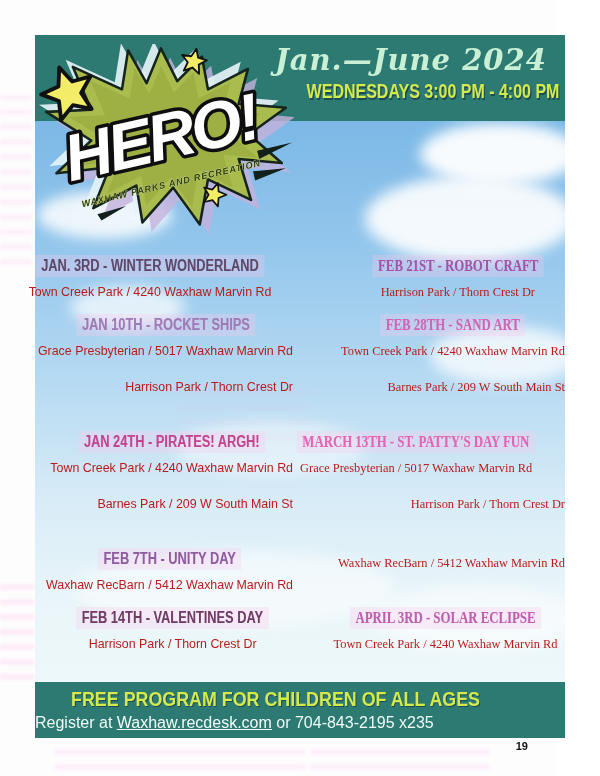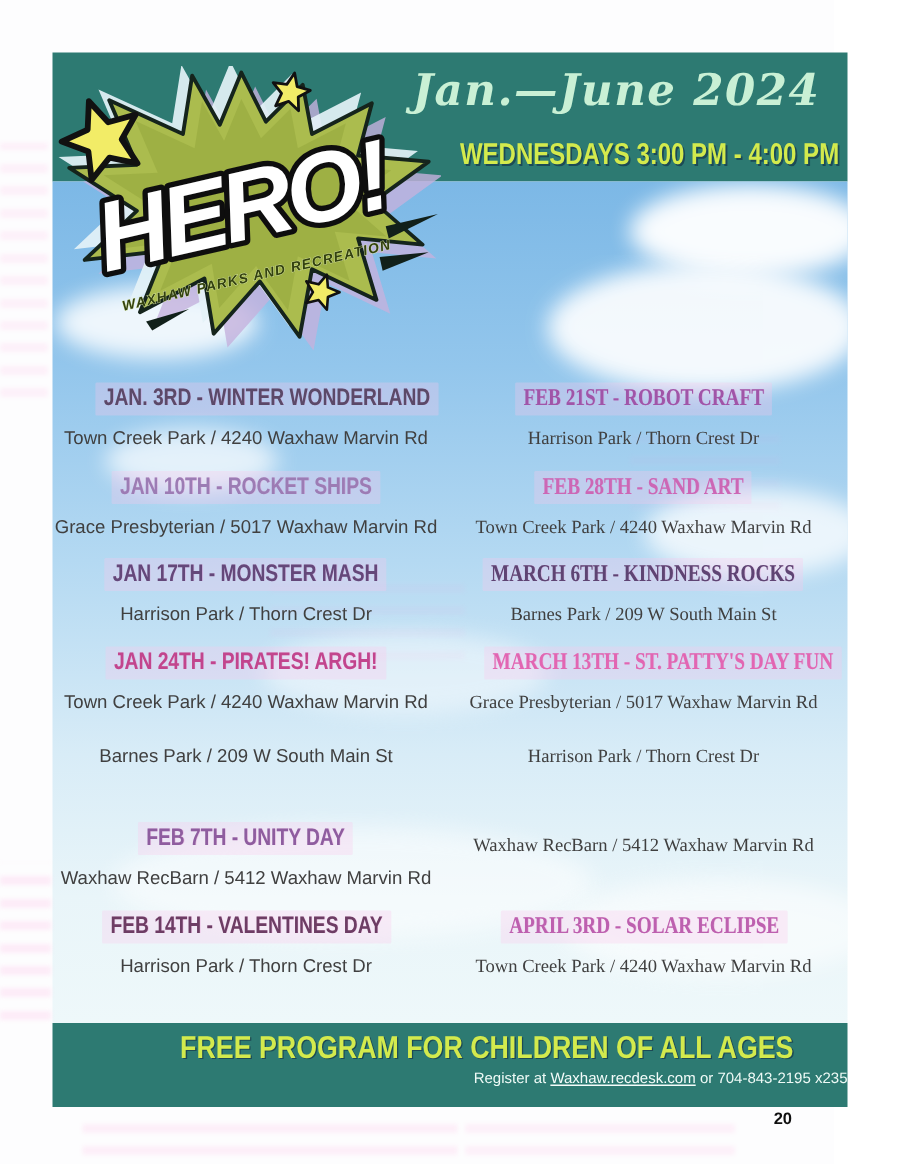--- a/index.html
+++ b/index.html
@@ -9,21 +9,21 @@
   }
   .sheet{position:absolute;left:0;top:0;width:556px;height:776px;background:#fdfdfe;}
 
   
   .band{position:absolute;left:35px;top:35px;width:530px;height:86px;background:var(--teal,#2d7a72);}
   .band-right{position:absolute;right:30px;top:8px;width:260px;text-align:center;}
   .date-script{
     font-family:"DejaVu Serif", serif;font-style:italic;font-weight:bold;
     font-size:29px;color:var(--mint,#c9f0d5);letter-spacing:1px;white-space:nowrap;
   }
-  .schedule{margin-top:15px;text-align:center;}
+  .schedule{margin-top:3px;text-align:center;}
   .schedule .squish{
     font-size:20px;font-weight:bold;color:var(--accent,#d3ea4d);
     text-shadow:1.5px 1.5px 0 #1c4a56;letter-spacing:0px;
   }
 
   
   .sky{position:absolute;left:35px;top:121px;width:530px;height:561px;overflow:hidden;
     background:linear-gradient(180deg,#7cb8e6 0%,#93c6ec 22%,#b4d9f2 45%,#d8ecf7 68%,#e9f5f9 85%,#eef8fa 100%);}
   .cloud{position:absolute;background:#ffffff;border-radius:50%;filter:blur(7px);}
   .c1{left:385px;top:2px;width:160px;height:62px;opacity:.95;}
@@ -40,39 +40,39 @@
     background:repeating-linear-gradient(0deg, rgba(255,150,215,.30) 0 6px, rgba(255,255,255,0) 6px 15px);}
   .b1{left:0;top:575px;width:34px;height:105px;}
   .b2{left:55px;top:742px;width:250px;height:28px;opacity:.45;}
   .b3{left:310px;top:746px;width:180px;height:24px;opacity:.4;}
   .b4{left:0;top:95px;width:32px;height:170px;opacity:.4;}
   .b5{left:180px;top:385px;width:130px;height:55px;opacity:.18;}
   .b6{left:420px;top:290px;width:100px;height:50px;opacity:.15;}
 
   
   .events{position:absolute;left:35px;top:250px;width:530px;display:flex;}
-  .col{display:flex;flex-direction:column;}
+  .col{display:flex;flex-direction:column;align-items:flex-end;}
   .col-left{width:258px;}
   .col-right{width:272px;font-family:Liberation Serif, serif;}
   .evt{height:58.6px;text-align:center;padding-top:5px;box-sizing:border-box;}
   .evt-title{line-height:20px;white-space:nowrap;}
   .evt-title .squish{
     font-size:16px;font-weight:bold;letter-spacing:0;
     background:rgba(252,198,235,.30);padding:1px 7px;border-radius:1px;
     text-shadow:0.5px 0 0 rgba(220,110,190,.30);
   }
   .squish{display:inline-block;transform:scaleX(.8);transform-origin:center;white-space:nowrap;}
-  .evt-loc{margin-top:8px;font-size:12.4px;color:#404040;white-space:nowrap;}
-
-  
-  .footer{position:absolute;left:35px;top:682px;width:530px;height:56px;background:var(--teal,#2d7a72);text-align:right;}
+  .evt-loc{margin-top:8px;font-size:12.4px;color:#b91c1c;white-space:nowrap;}
+
+  
+  .footer{position:absolute;left:35px;top:682px;width:530px;height:56px;background:var(--teal,#2d7a72);text-align:left;}
   .f-head{margin-top:5px;line-height:24px;white-space:nowrap;}
   .f-head .squish{transform:scaleX(.85);font-size:21px;font-weight:bold;color:var(--accent,#d3ea4d);
     text-shadow:1px 1px 0 #1c4a56;}
-  .f-reg{margin-top:1px;font-size:10px;color:#eefaf6;}
+  .f-reg{margin-top:1px;font-size:16px;color:#eefaf6;}
   .f-reg .link{text-decoration:underline;color:#f4fcfa;cursor:pointer;}
 
   .page-num{position:absolute;right:28px;top:740px;font-size:11px;font-weight:bold;color:#101010;}
 
   
   .logo{position:absolute;left:38px;top:44px;width:256px;height:190px;z-index:5;}
 </style>
 </head>
 <body style="--teal: #2d7a72; --accent: #d3ea4d; --mint: #c9f0d5;">
 
@@ -132,21 +132,20 @@
     <div class="evt-title"><span class="squish" style="color: rgb(91, 73, 104);">JAN. 3RD - WINTER WONDERLAND</span></div>
     <div class="evt-loc">Town Creek Park / 4240 Waxhaw Marvin Rd</div>
   </div>
 
   <div class="evt">
     <div class="evt-title"><span class="squish" style="color: rgb(156, 124, 180);">JAN 10TH - ROCKET SHIPS</span></div>
     <div class="evt-loc">Grace Presbyterian / 5017 Waxhaw Marvin Rd</div>
   </div>
 
   <div class="evt">
-    <div class="evt-title"><span class="squish" style="color: rgb(100, 72, 122);">JAN 17TH - MONSTER MASH</span></div>
     <div class="evt-loc">Harrison Park / Thorn Crest Dr</div>
   </div>
 
   <div class="evt">
     <div class="evt-title"><span class="squish" style="color: rgb(194, 69, 141);">JAN 24TH - PIRATES! ARGH!</span></div>
     <div class="evt-loc">Town Creek Park / 4240 Waxhaw Marvin Rd</div>
   </div>
 
   <div class="evt">
     <div class="evt-loc">Barnes Park / 209 W South Main St</div>
@@ -167,21 +166,20 @@
     <div class="evt-title"><span class="squish" style="color: rgb(160, 85, 168);">FEB 21ST - ROBOT CRAFT</span></div>
     <div class="evt-loc">Harrison Park / Thorn Crest Dr</div>
   </div>
 
   <div class="evt">
     <div class="evt-title"><span class="squish" style="color: rgb(204, 103, 181);">FEB 28TH - SAND ART</span></div>
     <div class="evt-loc">Town Creek Park / 4240 Waxhaw Marvin Rd</div>
   </div>
 
   <div class="evt">
-    <div class="evt-title"><span class="squish" style="color: rgb(94, 68, 115);">MARCH 6TH - KINDNESS ROCKS</span></div>
     <div class="evt-loc">Barnes Park / 209 W South Main St</div>
   </div>
 
   <div class="evt">
     <div class="evt-title"><span class="squish" style="color: rgb(226, 102, 178);">MARCH 13TH - ST. PATTY'S DAY FUN</span></div>
     <div class="evt-loc">Grace Presbyterian / 5017 Waxhaw Marvin Rd</div>
   </div>
 
   <div class="evt">
     <div class="evt-loc">Harrison Park / Thorn Crest Dr</div>
@@ -196,14 +194,14 @@
     <div class="evt-loc">Town Creek Park / 4240 Waxhaw Marvin Rd</div>
   </div>
 </div>
   </div>
 
   <div class="footer">
     <div class="f-head"><span class="squish">FREE PROGRAM FOR CHILDREN OF ALL AGES</span></div>
     <div class="f-reg"><span>Register at </span><span class="link">Waxhaw.recdesk.com</span><span> or 704-843-2195 x235</span></div>
   </div>
 
-  <div class="page-num">20</div>
+  <div class="page-num">19</div>
 </div>
 
 </body></html>

